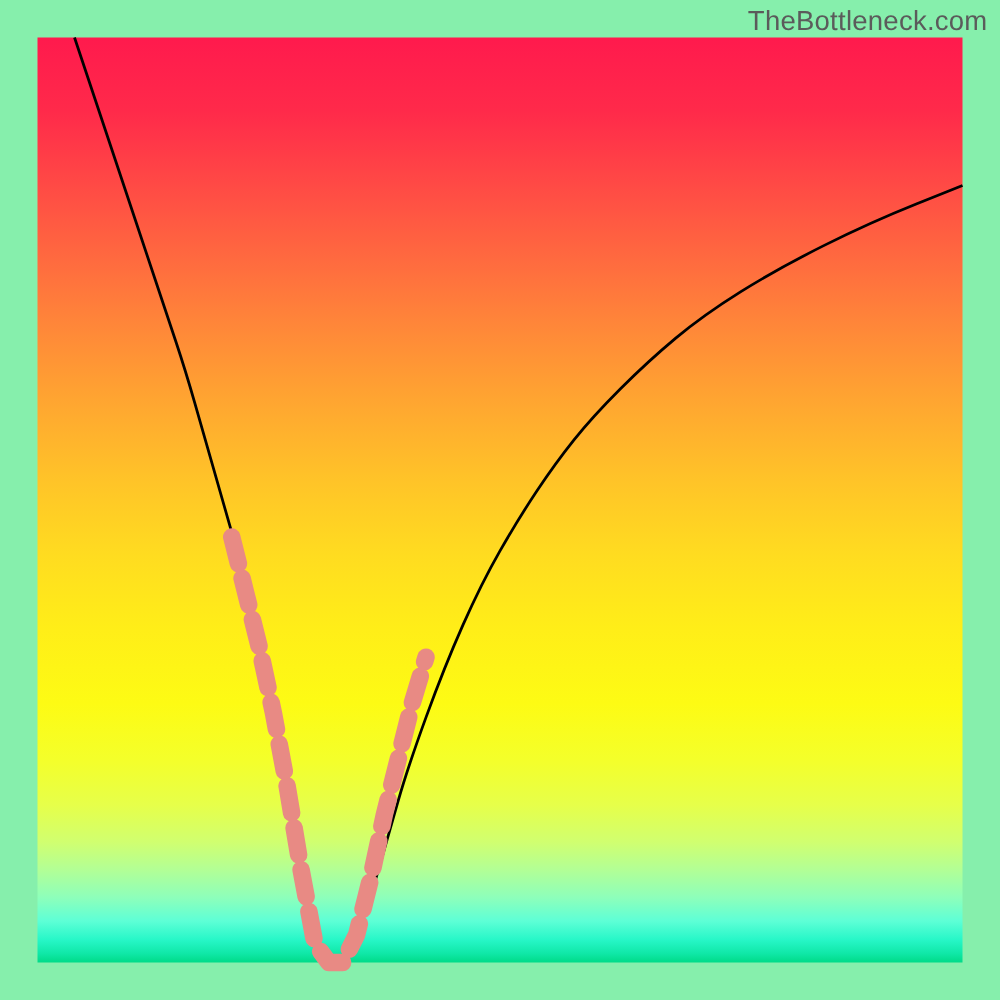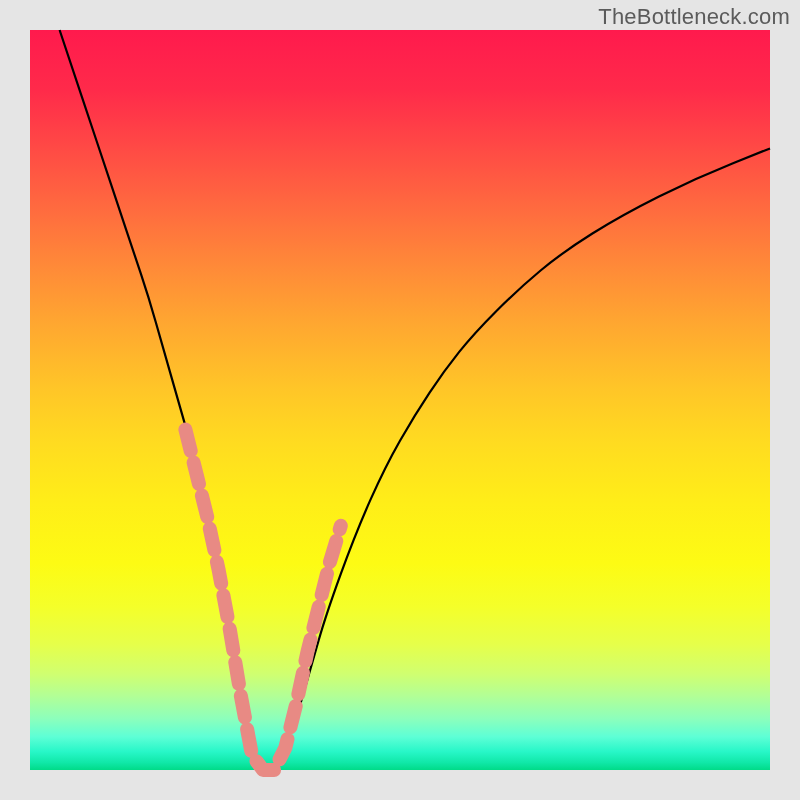--- a/index.html
+++ b/index.html
@@ -8,21 +8,21 @@
     width: 800px;
     height: 800px;
     background: #000;
     font-family: Arial, Helvetica, sans-serif;
     overflow: hidden;
   }
   .frame {
     position: relative;
     width: 800px;
     height: 800px;
-    background: #e5e5e5;
+    background: #86efac;
   }
   .plot-area {
     position: absolute;
     left: 30px;
     top: 30px;
     width: 740px;
     height: 740px;
     background: linear-gradient(to bottom,
       #ff1a4d 0%,
       #ff2a4a 8%,

